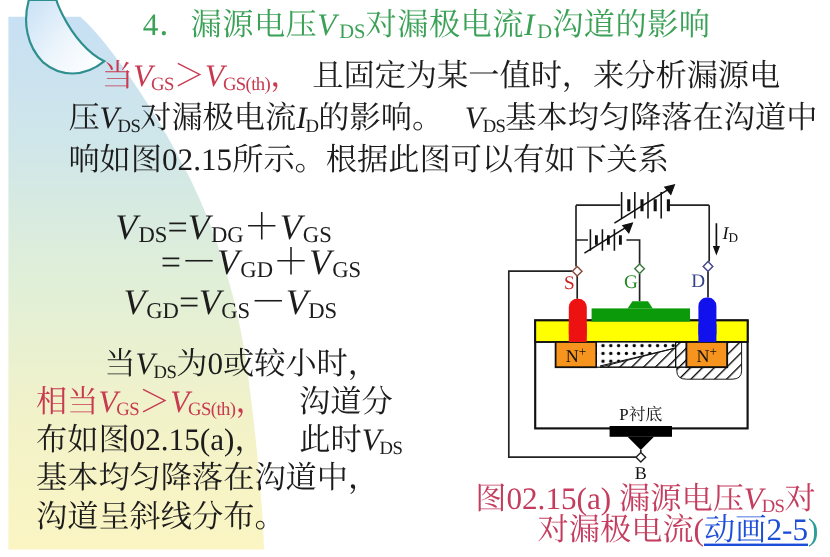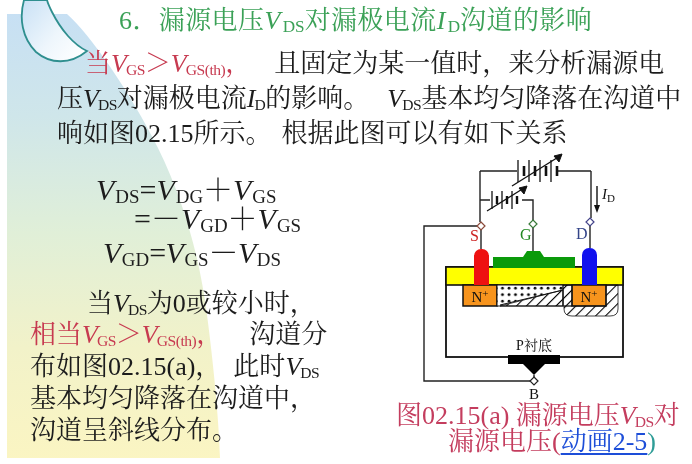--- a/index.html
+++ b/index.html
@@ -37,34 +37,34 @@
     <linearGradient id="cresgrad" x1="25" y1="5" x2="85" y2="55" gradientUnits="userSpaceOnUse">
       <stop offset="0" stop-color="#cde3f6"></stop>
       <stop offset="0.55" stop-color="#eef6fc"></stop>
       <stop offset="1" stop-color="#ffffff"></stop>
     </linearGradient>
   </defs>
   <path d="M7,14 L67,14 C90,34 130,92 158,148 C185,203 200,260 207,315 C213,360 219,420 220,458 L7,458 Z" fill="url(#bandgrad)"></path>
   <path d="M24,0 C19,18 22,38 36,52 C50,64 70,65 87,51 C74,45 61,30 52,12 C50,8 48,4 47,0 Z" fill="url(#cresgrad)" stroke="#2f8f8f" stroke-width="1.8"></path>
 </svg>
 
-<div class="tl fs-title green" style="left:119px;top:8px"><span>6．漏源电压</span><span class="it">V</span><span class="sb">DS</span><span>对漏极电流</span><span class="it">I</span><span class="sb">D</span><span>沟道的影响</span></div>
-<div class="tl fs-body" style="left:85px;top:51px"><span class="red">当</span><span class="it red">V</span><span class="sb red">GS</span><span class="red">＞</span><span class="it red">V</span><span class="sb red">GS(th)</span><span class="red">，</span><span style="margin-left: 23px;">且固定为某一值时，来分析漏源电</span></div>
+<div class="tl fs-title green" style="left:119px;top:8px"><span>4．漏源电压</span><span class="it">V</span><span class="sb">DS</span><span>对漏极电流</span><span class="it">I</span><span class="sb">D</span><span>沟道的影响</span></div>
+<div class="tl fs-body" style="left:85px;top:51px"><span class="red">当</span><span class="it red">V</span><span class="sb red">GS</span><span class="red">＞</span><span class="it red">V</span><span class="sb red">GS(th)</span><span class="red">，</span><span style="margin-left: 9px;">且固定为某一值时，来分析漏源电</span></div>
 <div class="tl fs-body" style="left:57px;top:86px"><span>压</span><span class="it">V</span><span class="sb">DS</span><span>对漏极电流</span><span class="it">I</span><span class="sb">D</span><span>的影响。</span><span class="it" style="margin-left: 18px;">V</span><span class="sb">DS</span><span>基本均匀降落在沟道中</span></div>
-<div class="tl fs-body" style="left:57px;top:121px"><span>响如图02.15所示。</span><span style="margin-left: 10px;">根据此图可以有如下关系</span></div>
+<div class="tl fs-body" style="left:57px;top:121px"><span>响如图02.15所示。</span><span style="">根据此图可以有如下关系</span></div>
 <div class="tl fs-form" style="left:96px;top:175px"><span class="it">V</span><span class="sb">DS</span><span>=</span><span class="it">V</span><span class="sb">DG</span><span>＋</span><span class="it">V</span><span class="sb">GS</span></div>
 <div class="tl fs-form" style="left:134px;top:204px"><span>=－</span><span class="it">V</span><span class="sb">GD</span><span>＋</span><span class="it">V</span><span class="sb">GS</span></div>
 <div class="tl fs-form" style="left:103px;top:238px;letter-spacing:-0.5px"><span class="it">V</span><span class="sb">GD</span><span>=</span><span class="it">V</span><span class="sb">GS</span><span>－</span><span class="it">V</span><span class="sb">DS</span></div>
 <div class="tl fs-body" style="left:87px;top:291px"><span>当</span><span class="it">V</span><span class="sb">DS</span><span>为0或较小时，</span></div>
 <div class="tl fs-body" style="left:30px;top:322px"><span class="red">相当</span><span class="it red">V</span><span class="sb red">GS</span><span class="red">＞</span><span class="it red">V</span><span class="sb red">GS(th)</span><span class="red">，</span><span style="margin-left: 27px; text-align: center;">沟道分</span></div>
-<div class="tl fs-body" style="left:30px;top:354px"><span>布如图02.15(a)，</span><span style="margin-left: 12px;">此时</span><span class="it">V</span><span class="sb">DS</span></div>
+<div class="tl fs-body" style="left:30px;top:354px"><span>布如图02.15(a)，</span><span style="margin-left: 28px;">此时</span><span class="it">V</span><span class="sb">DS</span></div>
 <div class="tl fs-body" style="left:30px;top:386px"><span>基本均匀降落在沟道中，</span></div>
 <div class="tl fs-body" style="left:30px;top:418px"><span>沟道呈斜线分布。</span></div>
 <div class="tl fs-cap" style="left:396px;top:403px"><span class="capred">图02.15(a) 漏源电压</span><span class="it capred">V</span><span class="sb capred">DS</span><span class="capred">对</span></div>
-<div class="tl fs-cap" style="left:448px;top:429px"><span class="capred">漏源电压(</span><span class="link">动画2-5</span><span class="teal">)</span></div>
+<div class="tl fs-cap" style="left:448px;top:429px"><span class="capred">对漏极电流(</span><span class="link">动画2-5</span><span class="teal">)</span></div>
 
 <svg class="figsvg" width="292" height="270" viewBox="400 140 292 270">
   <defs>
     <pattern id="dots" width="6.5" height="6.5" patternUnits="userSpaceOnUse">
       <circle cx="2" cy="2" r="1.4" fill="#000"></circle>
     </pattern>
     <pattern id="hatch" width="7" height="7" patternUnits="userSpaceOnUse" patternTransform="rotate(-45)">
       <rect width="7" height="1.1" fill="#000"></rect>
     </pattern>
   </defs>

